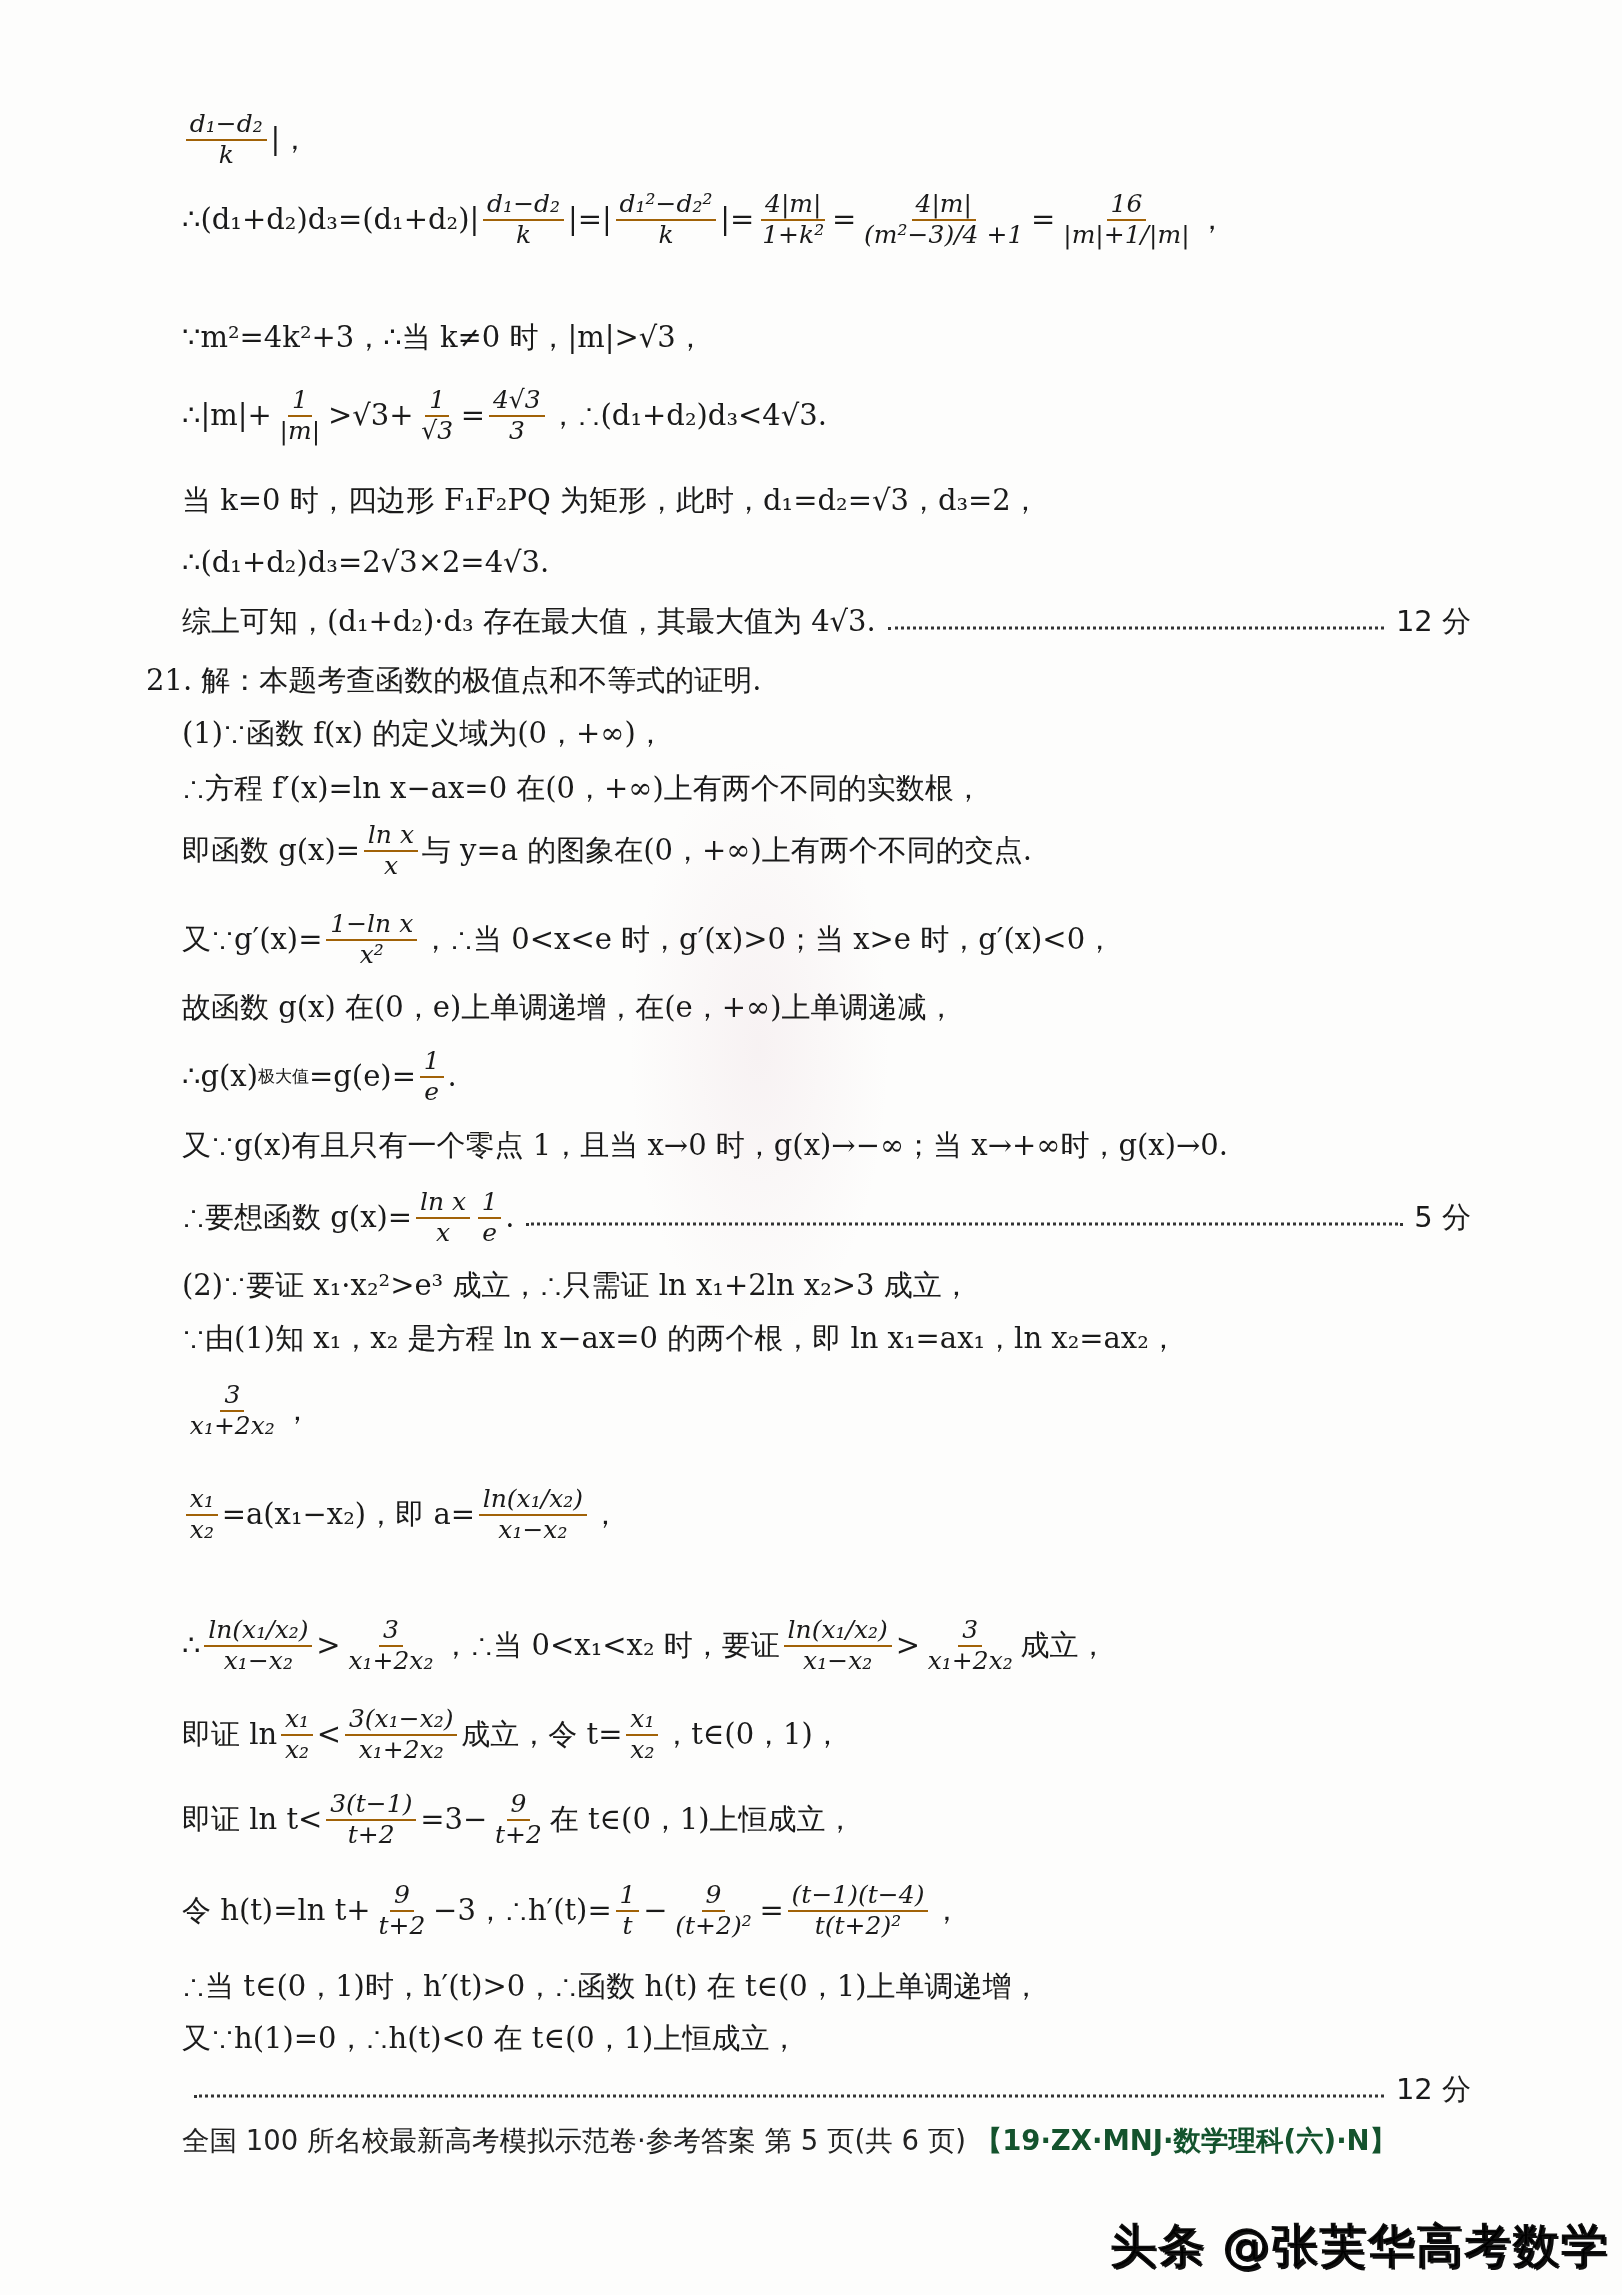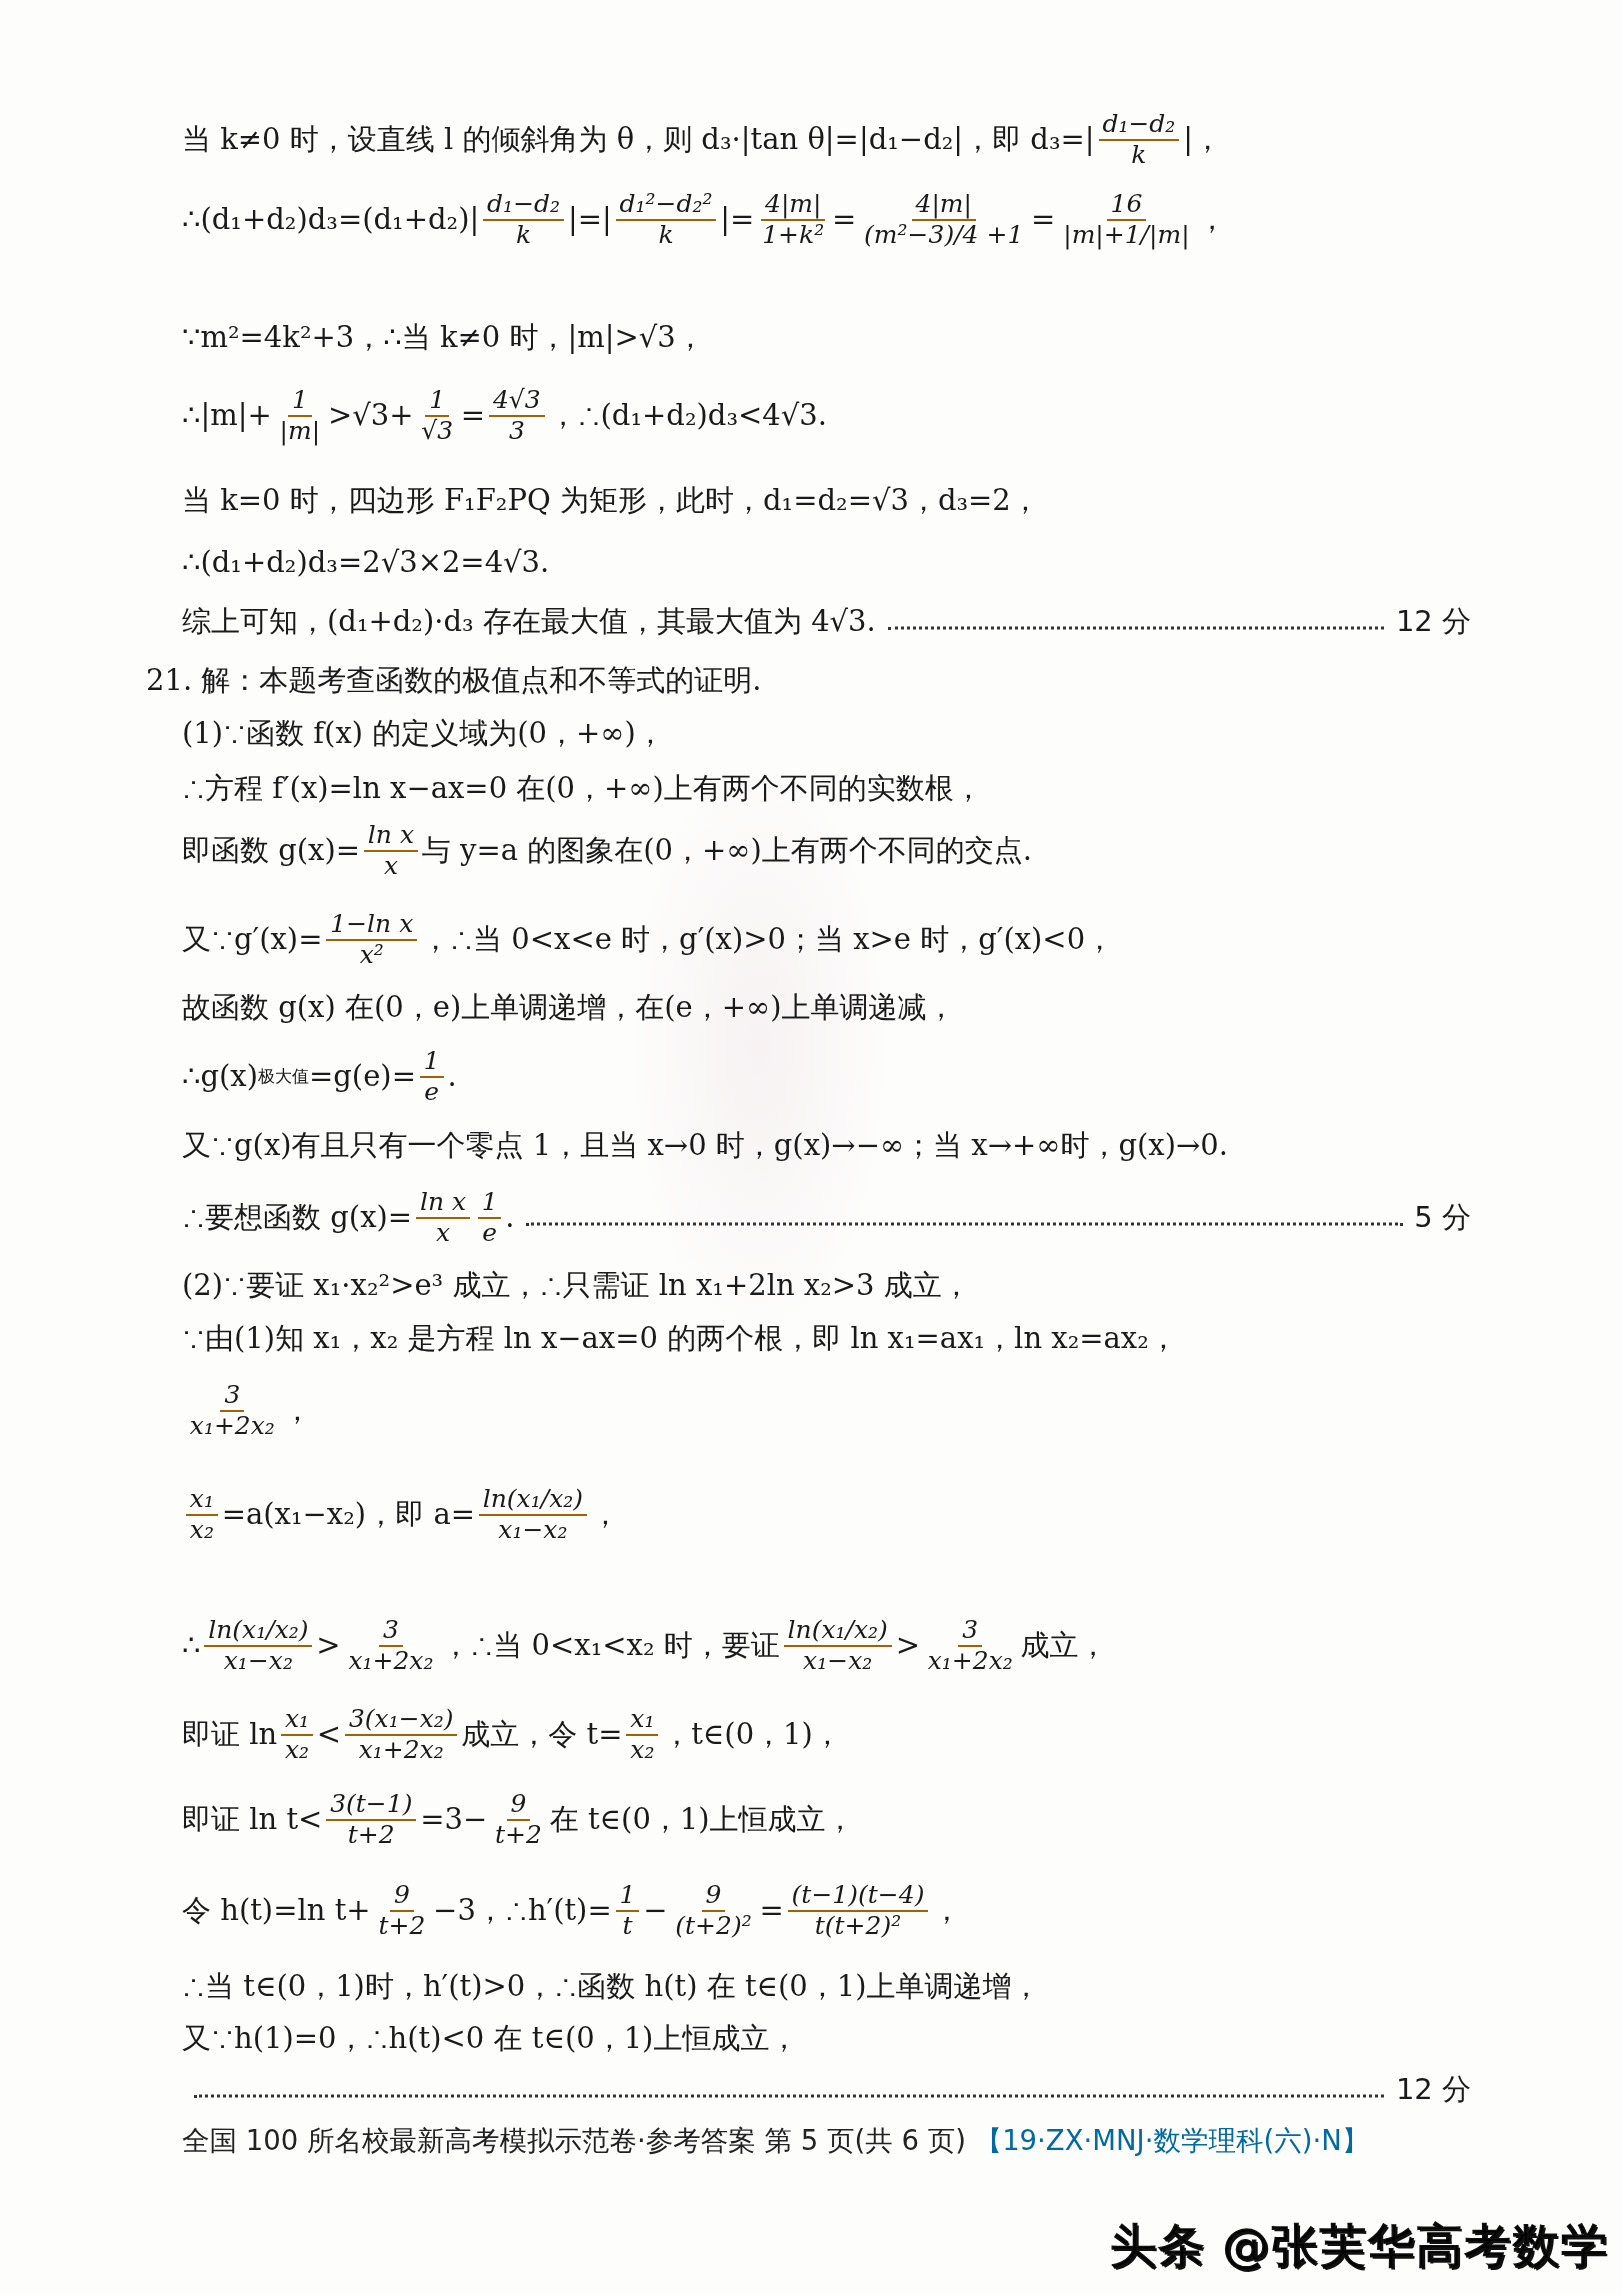--- a/index.html
+++ b/index.html
@@ -25,42 +25,41 @@
   .dots {
     flex: 1; border-bottom: 3.3px dotted #333; margin: 0 11.8px; height: 0;
     transform: translateY(6.5px);
   }
   .score { font-family: "DejaVu Sans", "Liberation Sans", sans-serif; font-size: 29px; }
   .footer {
     position: absolute; left: 182px; top: 2123px; font-size: 27.5px;
     font-family: "DejaVu Sans", "Liberation Sans", sans-serif; color: #222;
     white-space: nowrap;
   }
-  .footer .tag { font-weight: normal; color: #0369a1; }
+  .footer .tag { font-weight: bold; color: #14532d; }
   .watermark {
     position: absolute; right: 13px; top: 2215px;
     font-family: "DejaVu Sans", "Liberation Sans", sans-serif;
     font-size: 47px; color: #000000;
     -webkit-text-stroke: 1.3px #111;
     text-shadow: 2px 2px 0 #111;
     letter-spacing: 1.3px; white-space: nowrap;
   }
   .stain {
     position: absolute; left: 628px; top: 753px; width: 262px; height: 589px;
     background: radial-gradient(ellipse at center, rgba(220,190,200,0.18), rgba(255,255,255,0) 70%);
     pointer-events: none;
   }
 </style>
 </head>
 <body>
 
 <div class="stain"></div>
 
 <div class="line" style="top:110px">
-  <span>当 k≠0 时，设直线 l 的倾斜角为 θ，则 d₃·|tan θ|=|d₁−d₂|，即 d₃=|</span>
   <span class="frac m">
       <span class="num">d₁−d₂</span>
       <span class="den">k</span>
     </span>
   <span>|，</span>
 </div>
 
 <div class="line" style="top:190px">
   <span>∴(d₁+d₂)d₃=(d₁+d₂)|</span>
   <span class="frac m">

